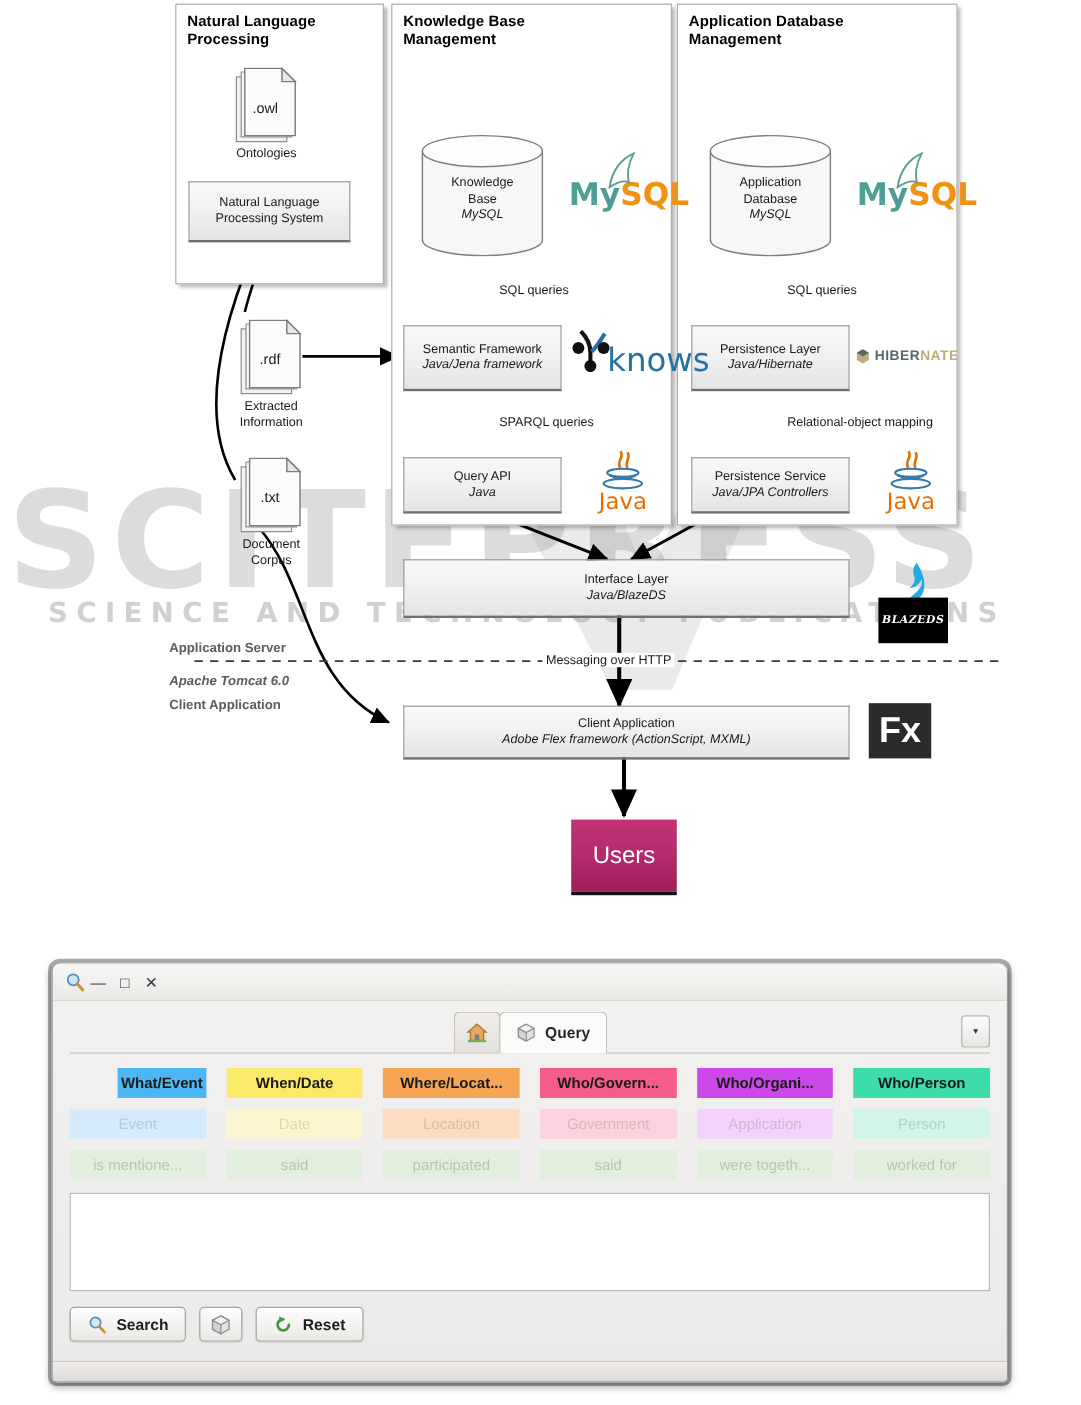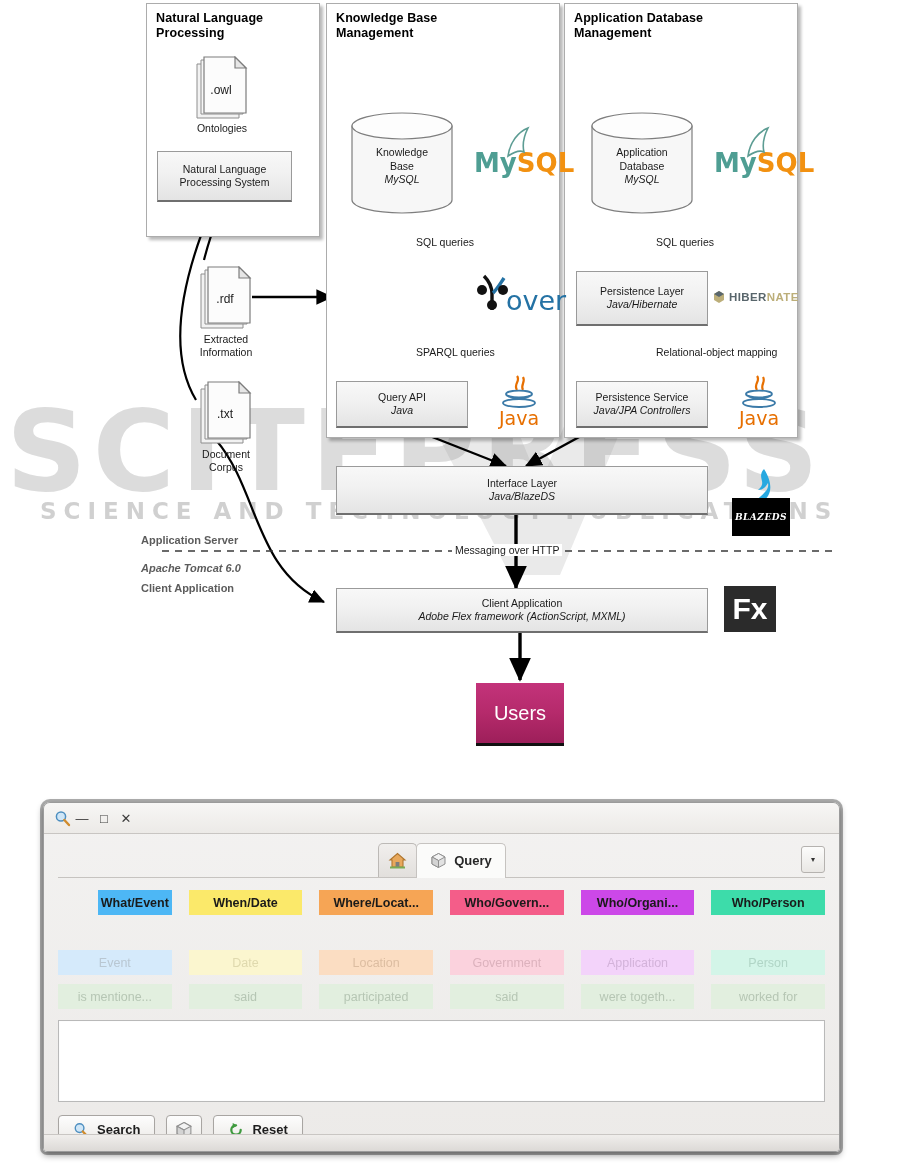--- a/index.html
+++ b/index.html
@@ -305,21 +305,21 @@
   .q-cell {
     height: 25px;
     display: flex;
     align-items: center;
     justify-content: center;
     font-size: 12.5px;
     white-space: nowrap;
     overflow: hidden;
   }
   .q-head { font-weight: bold; color: #1a1a1a; margin-bottom: 9px; }
-  .q-ent  { color: #b9c7d2; margin-bottom: 9px; margin-top: 26px; }
+  .q-ent  { color: #b9c7d2; margin-bottom: 9px; }
   .q-rel  { color: #b6c6b4; }
 
   #query-textarea {
     margin-top: 11px;
     height: 82px;
     background: #ffffff;
     border: 1px solid #b9b9b9;
     box-shadow: inset 0 0 0 1px #fdfdfd;
     box-sizing: border-box;
   }
@@ -492,30 +492,34 @@
   <div class="logo" style="left:670px; top:148px;">
     <svg width="66" height="36" viewBox="0 0 66 36" style="position:absolute; left:24px; top:-22px;">
       <path d="M10 30 C 12 16, 20 6, 30 2 C 26 10, 24 18, 26 26 C 22 24, 16 26, 10 30 z" fill="none" stroke="#5c9c93" stroke-width="1.6"></path>
     </svg>
     <span class="mysql-text" style="color:#4f9e93;">My</span><span class="mysql-text" style="color:#f29111;">SQL</span>
   </div>
 
   <div class="arrow-label" style="left:372px; top:236px;">SQL queries</div>
   <div class="arrow-label" style="left:612px; top:236px;">SQL queries</div>
 
+  <div class="boxnode" style="left:292px; top:271px; width:130px; height:52px;">
+    <div>Semantic Framework</div>
+    <div class="l2">Java/Jena framework</div>
+  </div>
 
   <div class="logo" style="left:432px; top:272px; display:flex; align-items:flex-end;">
     <svg width="34" height="44" viewBox="0 0 34 44">
       <path d="M8 4 C 14 10, 16 16, 16 22 L16 38" stroke="#111" stroke-width="3.4" fill="none"></path>
       <path d="M28 6 C 24 12, 22 16, 17 21" stroke="#2472a4" stroke-width="3.4" fill="none"></path>
       <circle cx="6" cy="18" r="5" fill="#111"></circle>
       <circle cx="27" cy="18" r="5" fill="#111"></circle>
       <circle cx="16" cy="33" r="5" fill="#111"></circle>
     </svg>
-    <span class="jena-text" style="margin-left:-4px; line-height:30px;">over</span>
+    <span class="jena-text" style="margin-left:-4px; line-height:30px;">knows</span>
   </div>
 
   <div class="arrow-label" style="left:372px; top:346px;">SPARQL queries</div>
 
   <div class="boxnode" style="left:292px; top:381px; width:130px; height:44px;">
     <div>Query API</div>
     <div class="l2">Java</div>
   </div>
 
   <div class="logo" style="left:450px; top:375px; text-align:center; width:50px;">

